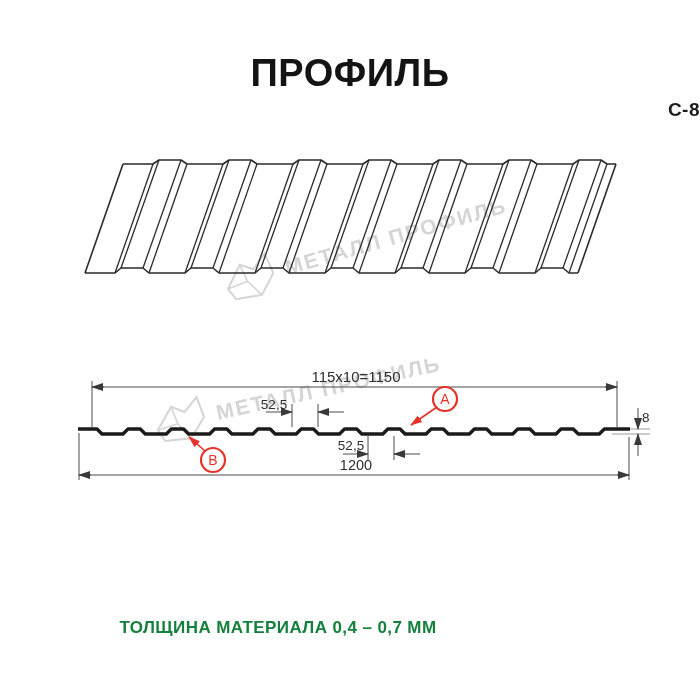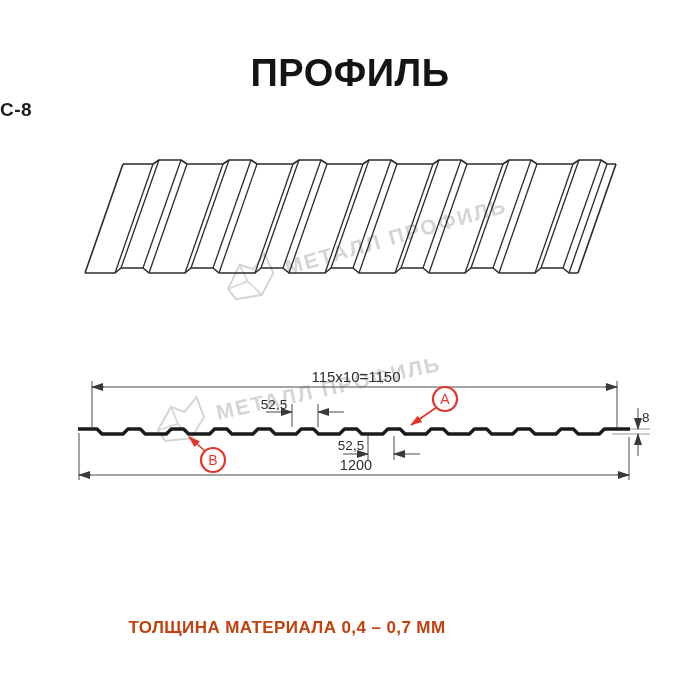--- a/index.html
+++ b/index.html
@@ -1,23 +1,23 @@
 <!DOCTYPE html>
 <html><head>
 <meta charset="utf-8">
 <style>
   html,body{margin:0;padding:0;background:#ffffff;}
   .stage{position:relative;width:700px;height:700px;background:#ffffff;overflow:hidden;
          font-family:"Liberation Sans", sans-serif;}
   .title{position:absolute;top:52px;left:0;width:700px;text-align:center;
          font-size:38px;font-weight:700;letter-spacing:.5px;color:#141414;}
-  .subtitle{position:absolute;top:99px;left:0;width:700px;text-align:left;
+  .subtitle{position:absolute;top:99px;left:0;width:700px;text-align:right;
          font-size:19px;font-weight:600;letter-spacing:.5px;color:#1c1c1c;}
   .footer{position:absolute;top:618px;left:0;width:556px;text-align:center;
-         font-size:17px;font-weight:600;letter-spacing:.4px;color:#c2410c;padding-left:9px;}
+         font-size:17px;font-weight:600;letter-spacing:.4px;color:#15803d;}
   .wm{position:absolute;display:flex;align-items:center;gap:10px;z-index:1;
       transform-origin:0 50%;pointer-events:none;}
   .wm .wm-text{font-size:21px;font-weight:700;letter-spacing:2px;color:#d5d5d5;white-space:nowrap;}
   #wm1{left:224px;top:263px;transform:rotate(-16deg);}
   #wm2{left:154px;top:404px;transform:rotate(-12.5deg);}
   svg.layer{position:absolute;left:0;z-index:2;}
   #sheet3d{top:150px;}
   #section{top:360px;}
 </style>
 </head>

